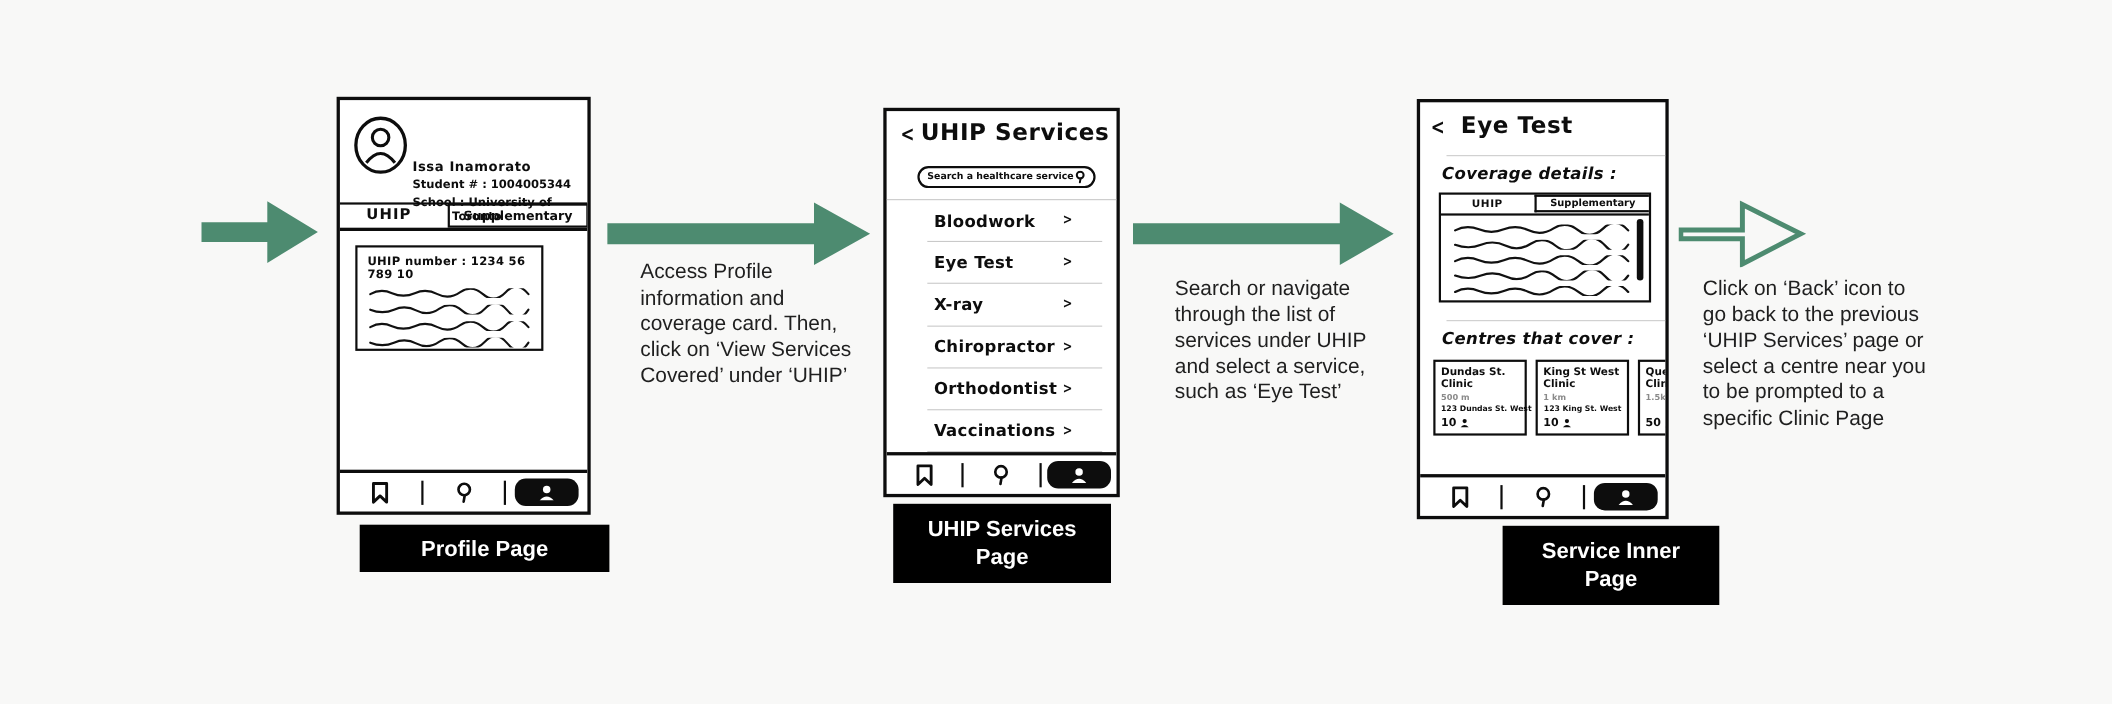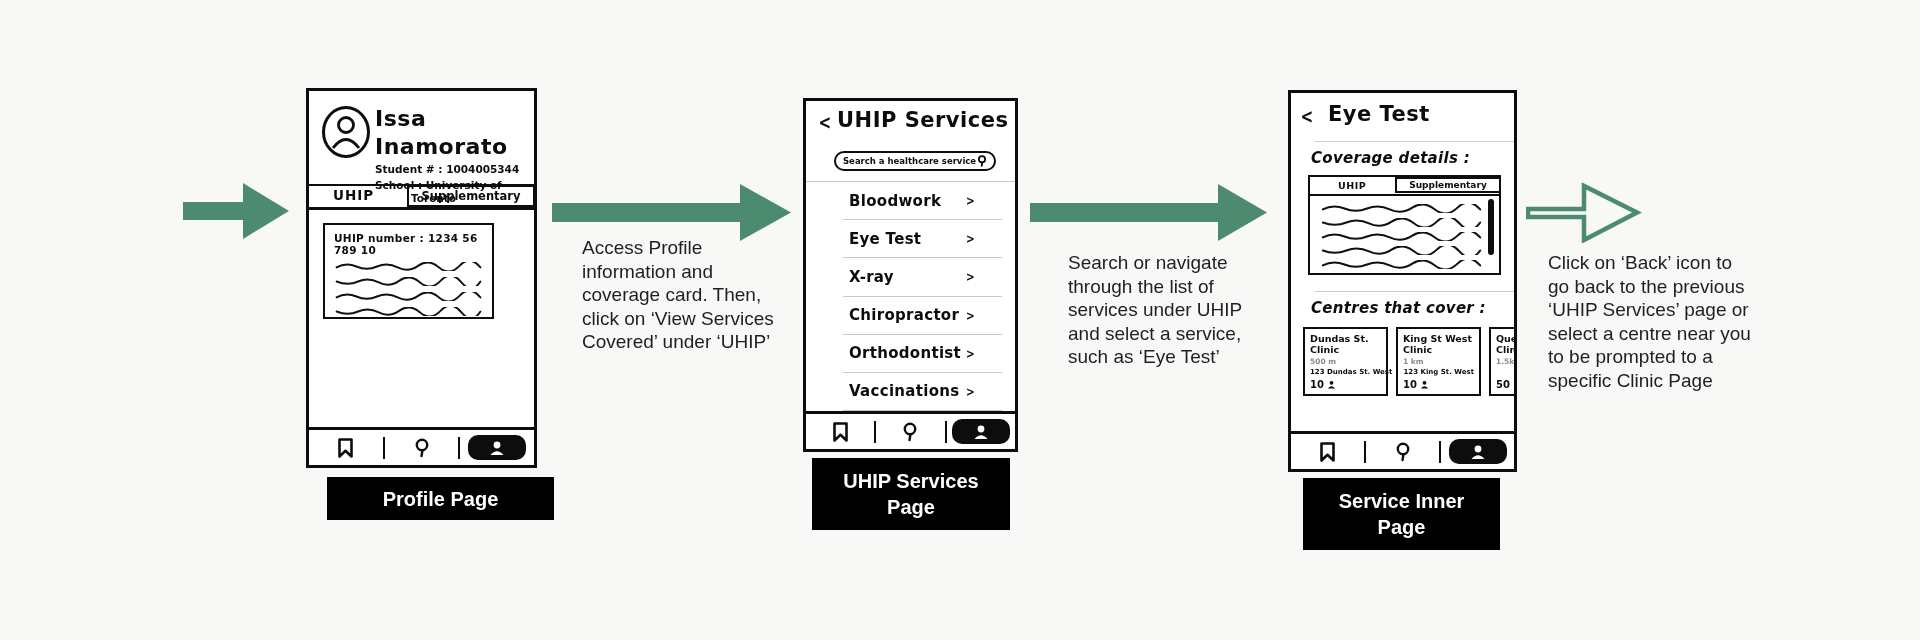--- a/index.html
+++ b/index.html
@@ -9,21 +9,21 @@
   .pre{white-space:pre-line;}
 
   
   .phone{position:absolute;background:#fff;border:3px solid #0d0d0d;box-sizing:border-box;
          display:flex;flex-direction:column;overflow:hidden;}
 
   
   .p1-header{position:relative;height:93px;flex:none;}
   .p1-avatar{position:absolute;left:11px;top:13px;}
   .p1-info{position:absolute;left:66px;top:14px;line-height:1.25;}
-  .p1-name{font-size:22px;font-weight:bold;letter-spacing:0.5px;}
+  .p1-name{font-size:12px;font-weight:bold;letter-spacing:0.5px;margin-top:39px;}
   .p1-sub{font-size:10.5px;font-weight:bold;margin-top:3px;}
   .p1-sub2{font-size:10.5px;font-weight:bold;margin-left:36px;}
   .tabrow{flex:none;display:flex;align-items:flex-end;border-top:2.5px solid #0d0d0d;
           border-bottom:3px solid #0d0d0d;height:26px;box-sizing:border-box;}
   .tab-active{font-size:13.5px;font-weight:bold;margin-left:24px;padding-bottom:4px;letter-spacing:1px;}
   .tab-box{margin-left:auto;margin-right:-1px;border:2.5px solid #0d0d0d;box-sizing:border-box;
            width:128px;text-align:center;font-size:11.5px;font-weight:bold;padding:2px 0;}
   .p1-body{flex:1;position:relative;}
   .cov-card{position:absolute;left:14px;top:13px;width:171px;height:96px;border:2.5px solid #0d0d0d;
             box-sizing:border-box;padding:7px 9px;}
@@ -332,21 +332,21 @@
       <div class="nav-cell">
         <div class="nav-pill">
           <svg width="16" height="14" viewBox="0 0 16 14">
               <circle cx="8" cy="4" r="3.4" fill="#fff"></circle>
               <path d="M1.5 14 Q8 6.5 14.5 14 Z" fill="#fff"></path>
             </svg>
         </div>
       </div>
     </div>
   </div>
-  <div class="page-label pre" style="left:1303px;top:478px;width:197px;height:72px">Service Inner
+  <div class="page-label pre" style="left:1366px;top:478px;width:197px;height:72px">Service Inner
 Page</div>
 
   <svg class="abs" style="left:1526px;top:182px" width="116" height="61" viewBox="0 0 116 61">
     <polygon points="2,27 58,27 58,4 111,30.5 58,58 58,35 2,35" fill="none" stroke="#4d8b70" stroke-width="4.5"></polygon>
   </svg>
 
   <div class="caption pre" style="left:1548px;top:251px;width:245px">Click on ‘Back’ icon to
 go back to the previous
 ‘UHIP Services’ page or
 select a centre near you

